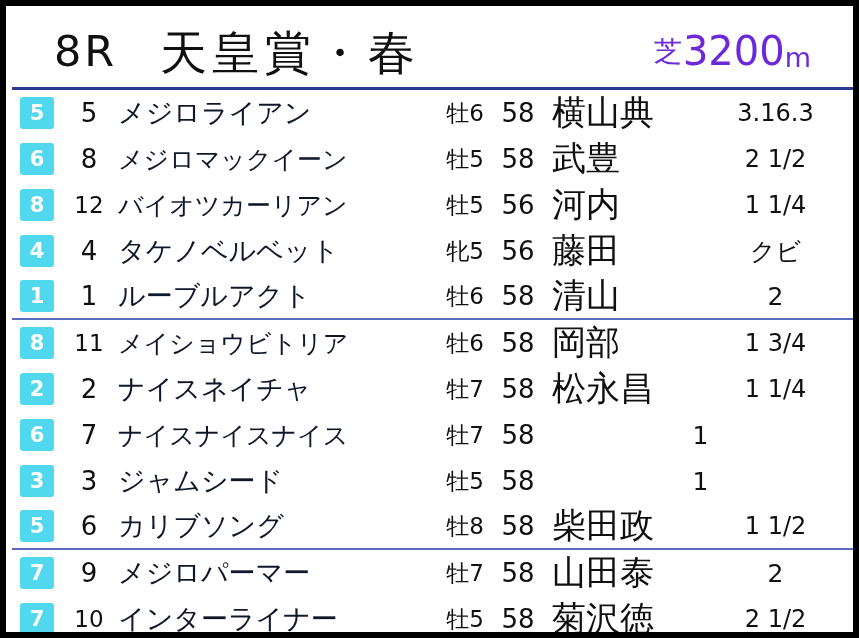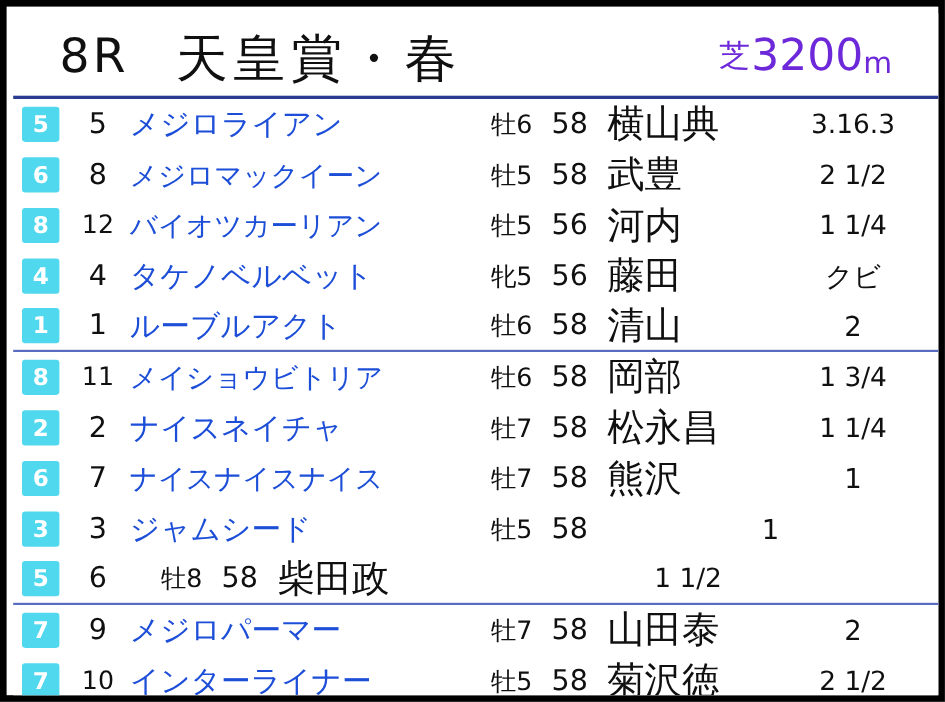--- a/index.html
+++ b/index.html
@@ -109,21 +109,21 @@
     font-size: 26px;
     color: #101010;
     flex: 0 0 auto;
   }
   .umaban.two {
     font-size: 23px;
   }
   .horse {
     width: 300px;
     font-size: 27px;
-    color: #1d4ed8;
+    color: #0f172a;
     letter-spacing: 0px;
     white-space: nowrap;
     flex: 0 0 auto;
     overflow: hidden;
   }
   .horse.long {
     font-size: 25px;
   }
   .sexage {
     width: 66px;
@@ -238,34 +238,34 @@
           <div class="weight">58</div>
           <div class="jockey">松永昌</div>
           <div class="margin small">1 1/4</div>
         </div>
         <div class="row">
           <div class="waku" style="background: rgb(79, 216, 238); color: rgb(255, 255, 255);">6</div>
           <div class="umaban">7</div>
           <div class="horse long">ナイスナイスナイス</div>
           <div class="sexage">牡7</div>
           <div class="weight">58</div>
-          <div class="jockey">熊沢</div>
           <div class="margin">1</div>
         </div>
         <div class="row">
           <div class="waku" style="background: rgb(79, 216, 238); color: rgb(255, 255, 255);">3</div>
           <div class="umaban">3</div>
           <div class="horse">ジャムシード</div>
           <div class="sexage">牡5</div>
           <div class="weight">58</div>
           <div class="margin">1</div>
         </div>
         <div class="row sep">
           <div class="waku" style="background: rgb(79, 216, 238); color: rgb(255, 255, 255);">5</div>
           <div class="umaban">6</div>
+          <div class="horse">カリブソング</div>
           <div class="sexage">牡8</div>
           <div class="weight">58</div>
           <div class="jockey">柴田政</div>
           <div class="margin small">1 1/2</div>
         </div>
         <div class="row">
           <div class="waku" style="background: rgb(79, 216, 238); color: rgb(255, 255, 255);">7</div>
           <div class="umaban">9</div>
           <div class="horse">メジロパーマー</div>
           <div class="sexage">牡7</div>

